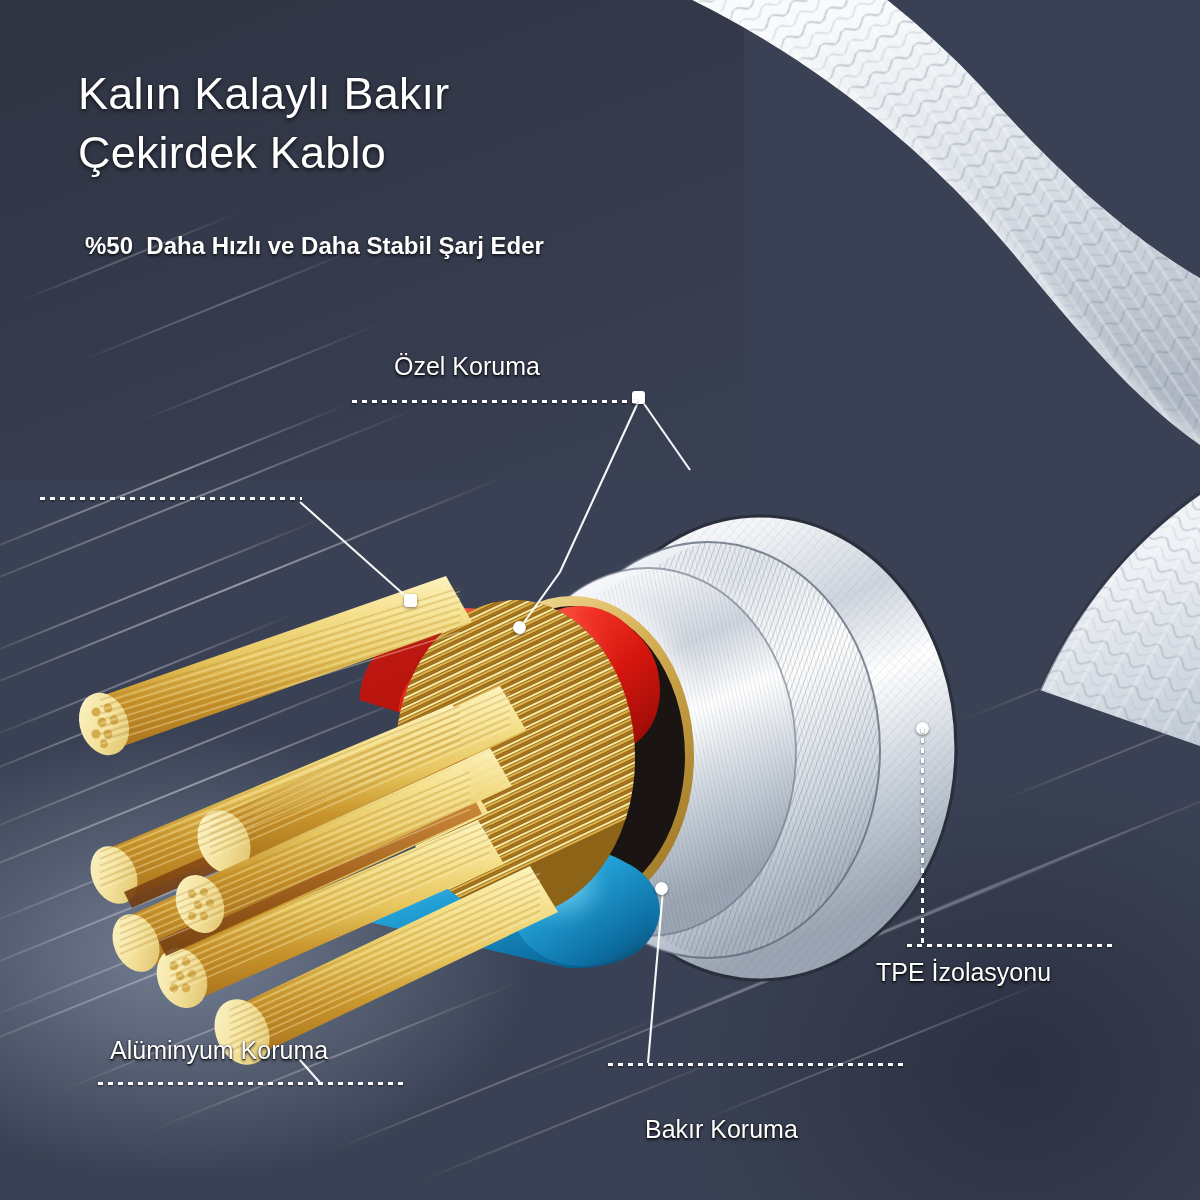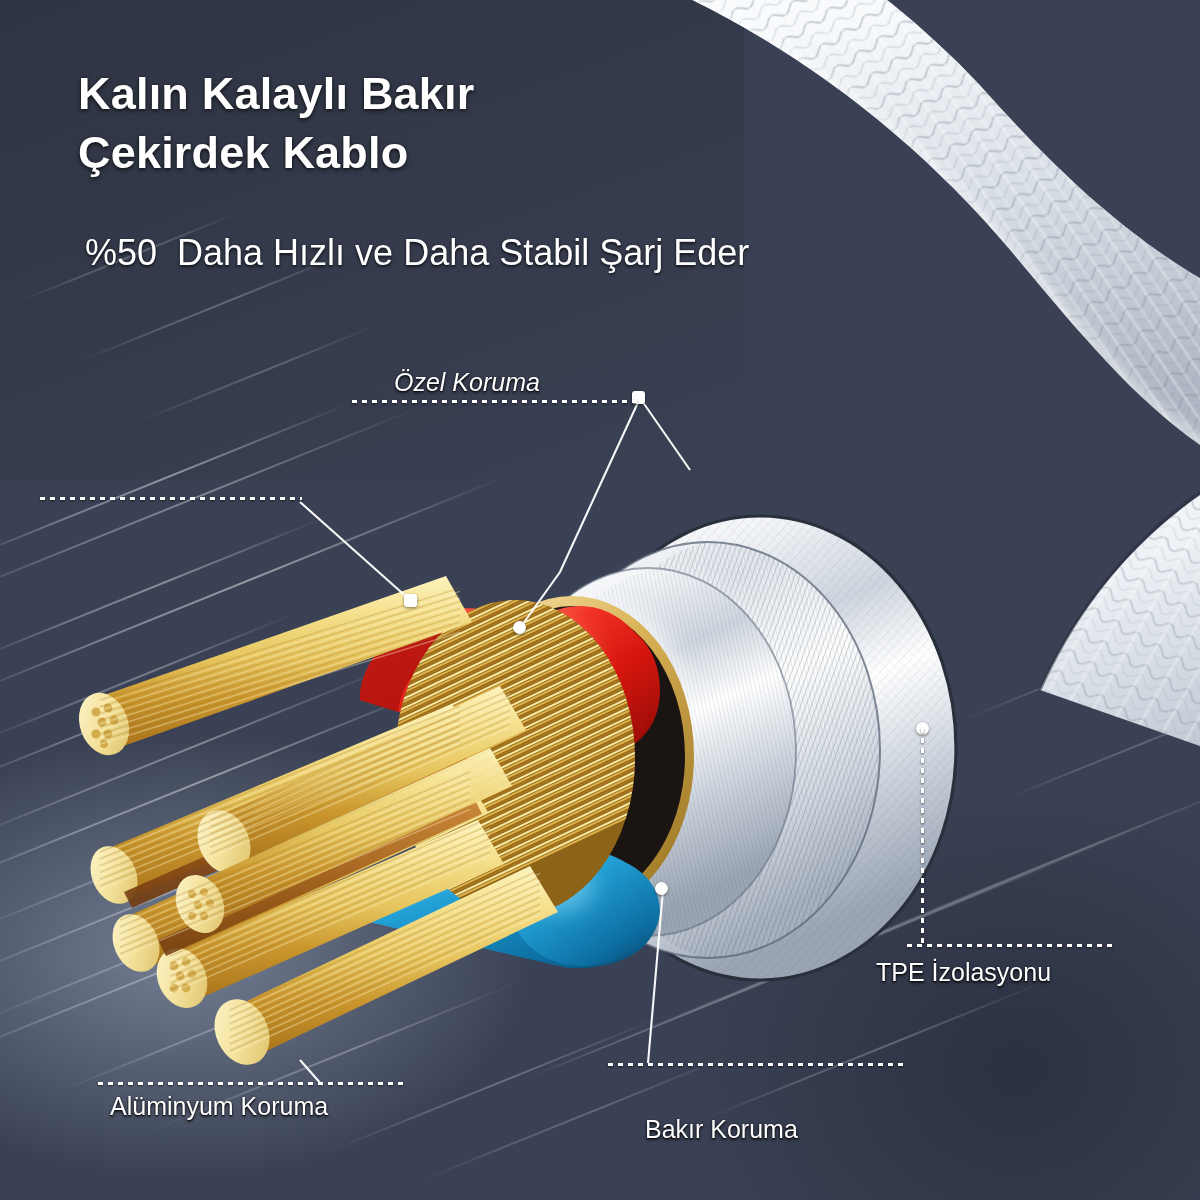--- a/index.html
+++ b/index.html
@@ -42,28 +42,28 @@
   
   .braid-wrap{position:absolute;inset:0;}
   .braidsvg{position:absolute;inset:0;}
 
   
   .xsec{position:absolute;left:60px;top:400px;width:1000px;height:700px;}
 
   
   .title{
     position:absolute;left:78px;top:64px;
-    font-size:45px;line-height:1.32;font-weight:700;color:#ffffff;
+    font-size:45px;line-height:1.32;font-weight:400;color:#ffffff;
     letter-spacing:.2px;
     text-shadow:0 2px 4px rgba(0,0,0,.62), 0 0 2px rgba(0,0,0,.5);
     white-space:pre-line;
   }
   .subtitle{
     position:absolute;left:85px;top:232px;
-    font-size:36px;font-weight:400;color:#ffffff;
+    font-size:24px;font-weight:700;color:#ffffff;
     text-shadow:0 2px 3px rgba(0,0,0,.6), 0 0 2px rgba(0,0,0,.45);
     white-space:pre;
     text-align:right;
   }
   .callout{
     position:absolute;
     font-size:25px;font-weight:400;color:#ffffff;white-space:nowrap;
     text-shadow:0 2px 3px rgba(0,0,0,.72), 0 1px 1px rgba(0,0,0,.55), 0 0 2px rgba(0,0,0,.5);
   }
 
@@ -582,18 +582,18 @@
   <div class="dotline" style="left:40px;top:497px;width:262px;"></div>
   <div class="dotline vert" style="left:921px;top:728px;height:218px;"></div>
   <div class="dotline" style="left:907px;top:944px;width:208px;"></div>
   <div class="dotline" style="left:608px;top:1063px;width:300px;"></div>
   <div class="dotline" style="left:98px;top:1082px;width:308px;"></div>
 
   <div class="title">Kalın Kalaylı Bakır
 Çekirdek Kablo</div>
   <div class="subtitle">%50  Daha Hızlı ve Daha Stabil Şarj Eder</div>
 
-  <div class="callout" style="left:394px;top:368px;font-style:italic;">Özel Koruma</div>
+  <div class="callout" style="left:394px;top:352px;">Özel Koruma</div>
   <div class="callout" style="left:876px;top:958px;">TPE İzolasyonu</div>
   <div class="callout" style="left:645px;top:1072px;margin-top:43px;">Bakır Koruma</div>
-  <div class="callout" style="left:110px;top:1092px;text-align:right;">Alüminyum Koruma</div>
+  <div class="callout" style="left:110px;top:1036px;text-align:right;">Alüminyum Koruma</div>
 
 </div>
 
 </body></html>

